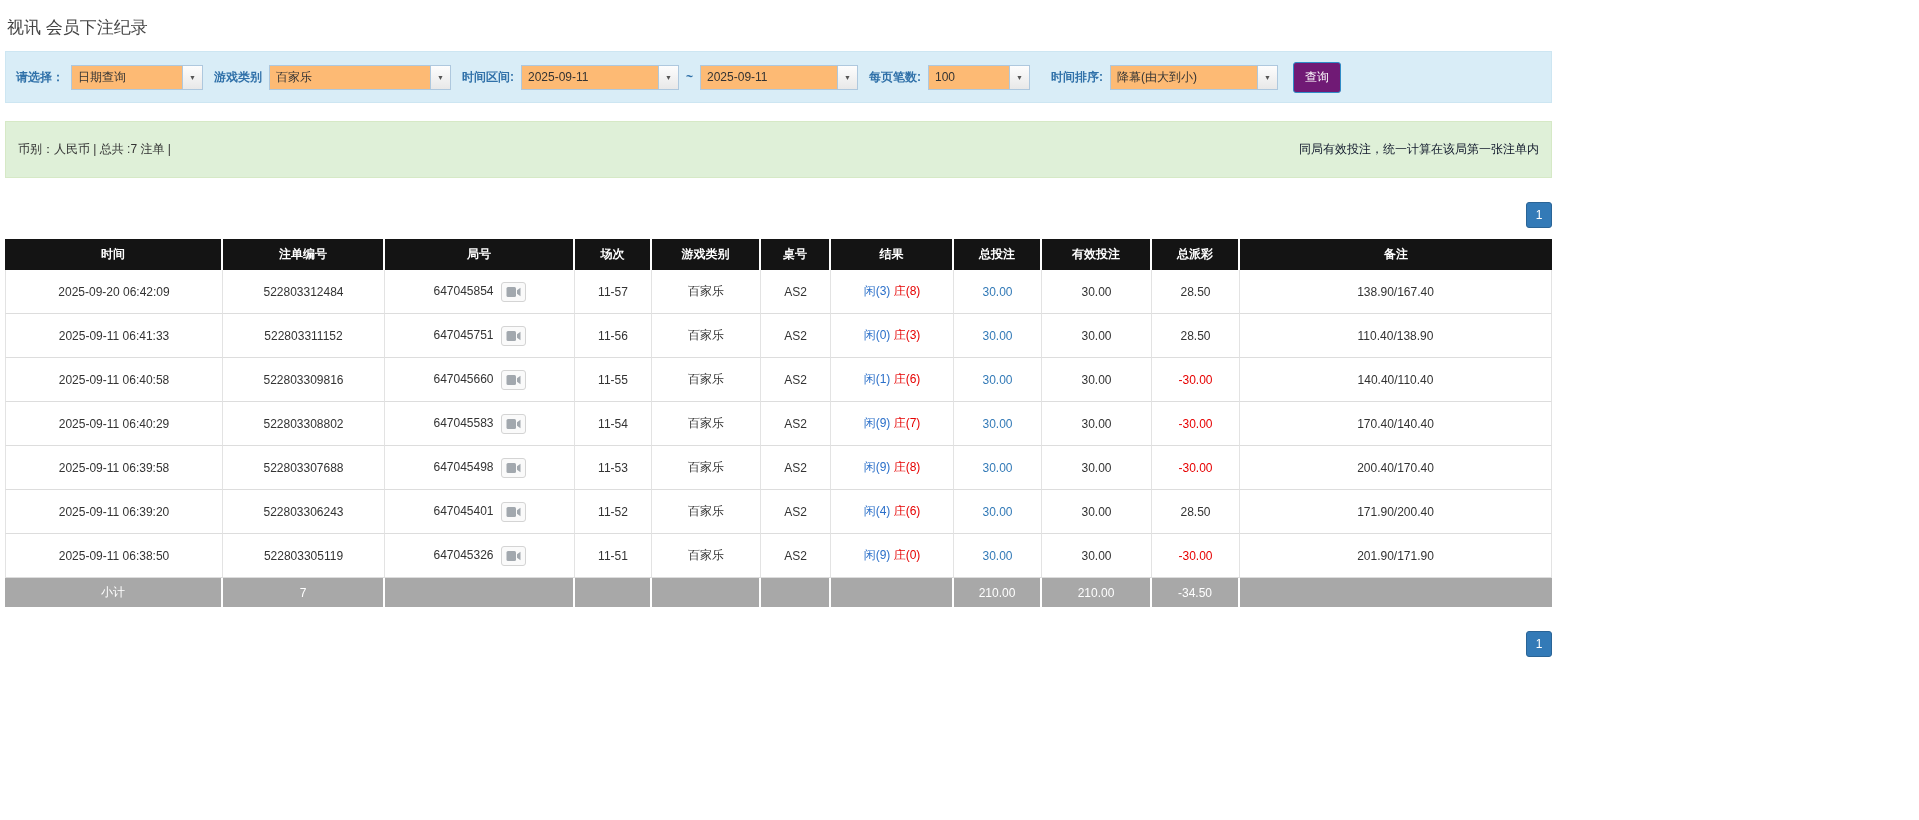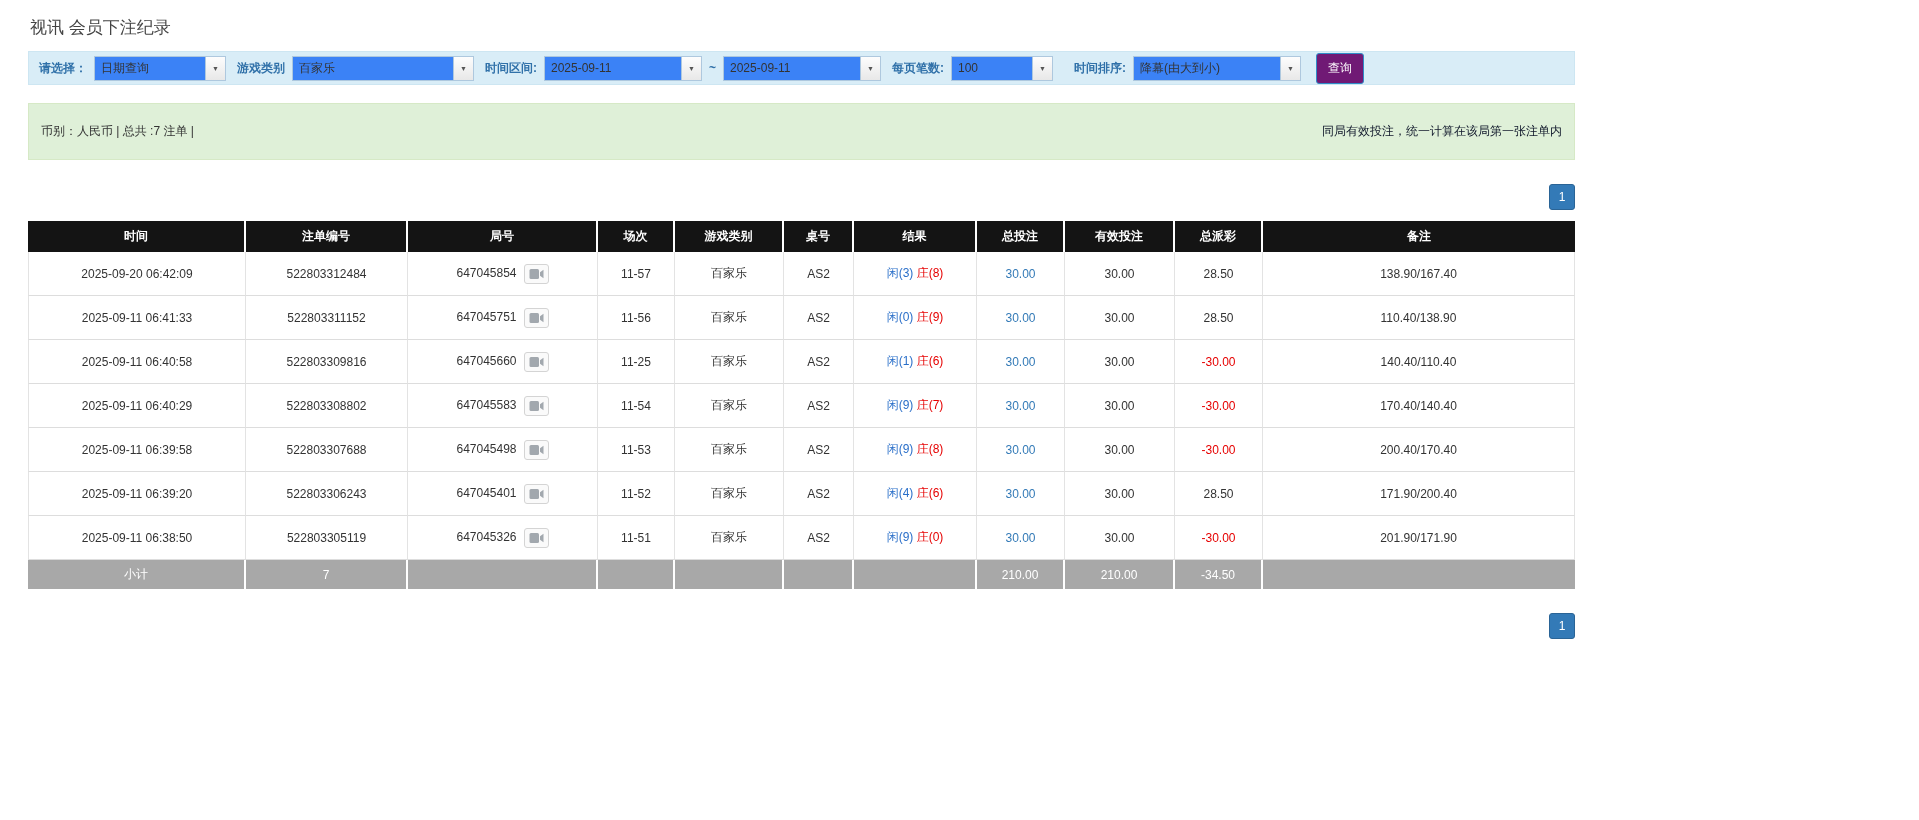--- a/index.html
+++ b/index.html
@@ -4,48 +4,48 @@
 <style>
   * { box-sizing: border-box; margin: 0; padding: 0; }
   html, body { background: #fff; }
   body {
     width: 1919px;
     min-height: 820px;
     font-family: "Liberation Sans", "DejaVu Sans", sans-serif;
     font-size: 12px;
     color: #333;
   }
-  .container { width: 1547px; margin-left: 28px; }
+  .container { width: 1547px; margin-left: 5px; }
 
   .page-title {
     font-size: 17px;
     font-weight: normal;
     color: #444;
     padding: 16px 0 12px 2px;
   }
 
   
   .filter-bar {
     background: #d9edf7;
     border: 1px solid #cde6f2;
-    height: 34px;
+    height: 52px;
     display: flex;
     align-items: center;
     padding: 0 10px;
     gap: 7px;
   }
   .filter-label {
     color: #3071a9;
     font-weight: bold;
     white-space: nowrap;
   }
   .combo {
     display: inline-flex;
     height: 25px;
-    background: #3b82f6;
+    background: #fdba74;
     border: 1px solid #aec8de;
   }
   .combo-text {
     border: none;
     outline: none;
     padding: 0 6px;
     font-size: 12px;
     font-family: inherit;
     color: #333;
     flex: 1;
@@ -289,40 +289,40 @@
                 <rect x="0.5" y="1" width="9.5" height="10" rx="1.5" fill="#a2a8ae"></rect>
                 <path d="M11 4.2 L14.5 1.8 V10.2 L11 7.8 Z" fill="#a2a8ae"></path>
               </svg>
             </span>
     </td>
     <td>11-56</td>
     <td>百家乐</td>
     <td>AS2</td>
     <td>
       <span class="res-player">闲(0)</span>
-      <span class="res-banker">庄(9)</span>
+      <span class="res-banker">庄(3)</span>
     </td>
     <td><a class="bet-link">30.00</a></td>
     <td>30.00</td>
     <td class="payout">28.50</td>
     <td>110.40/138.90</td>
   </tr>
 
   <tr>
     <td>2025-09-11 06:40:58</td>
     <td>522803309816</td>
     <td>
       <span>647045660</span><span class="video-icon">
               <svg width="15" height="12" viewBox="0 0 15 12">
                 <rect x="0.5" y="1" width="9.5" height="10" rx="1.5" fill="#a2a8ae"></rect>
                 <path d="M11 4.2 L14.5 1.8 V10.2 L11 7.8 Z" fill="#a2a8ae"></path>
               </svg>
             </span>
     </td>
-    <td>11-25</td>
+    <td>11-55</td>
     <td>百家乐</td>
     <td>AS2</td>
     <td>
       <span class="res-player">闲(1)</span>
       <span class="res-banker">庄(6)</span>
     </td>
     <td><a class="bet-link">30.00</a></td>
     <td>30.00</td>
     <td class="payout neg">-30.00</td>
     <td>140.40/110.40</td>

